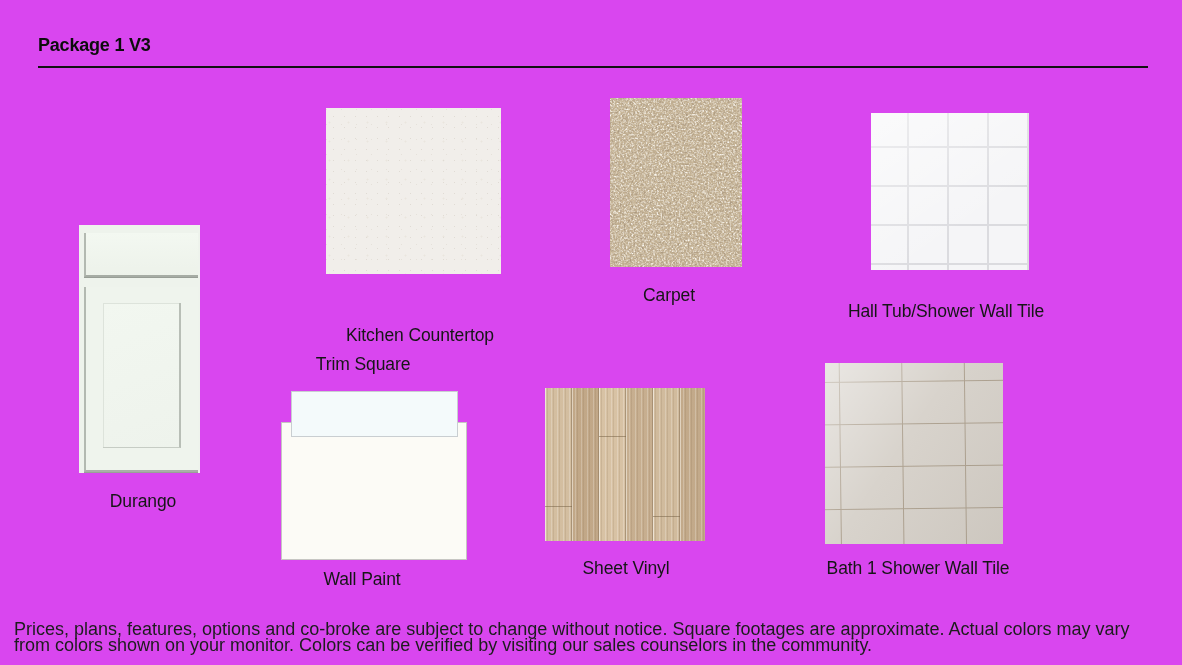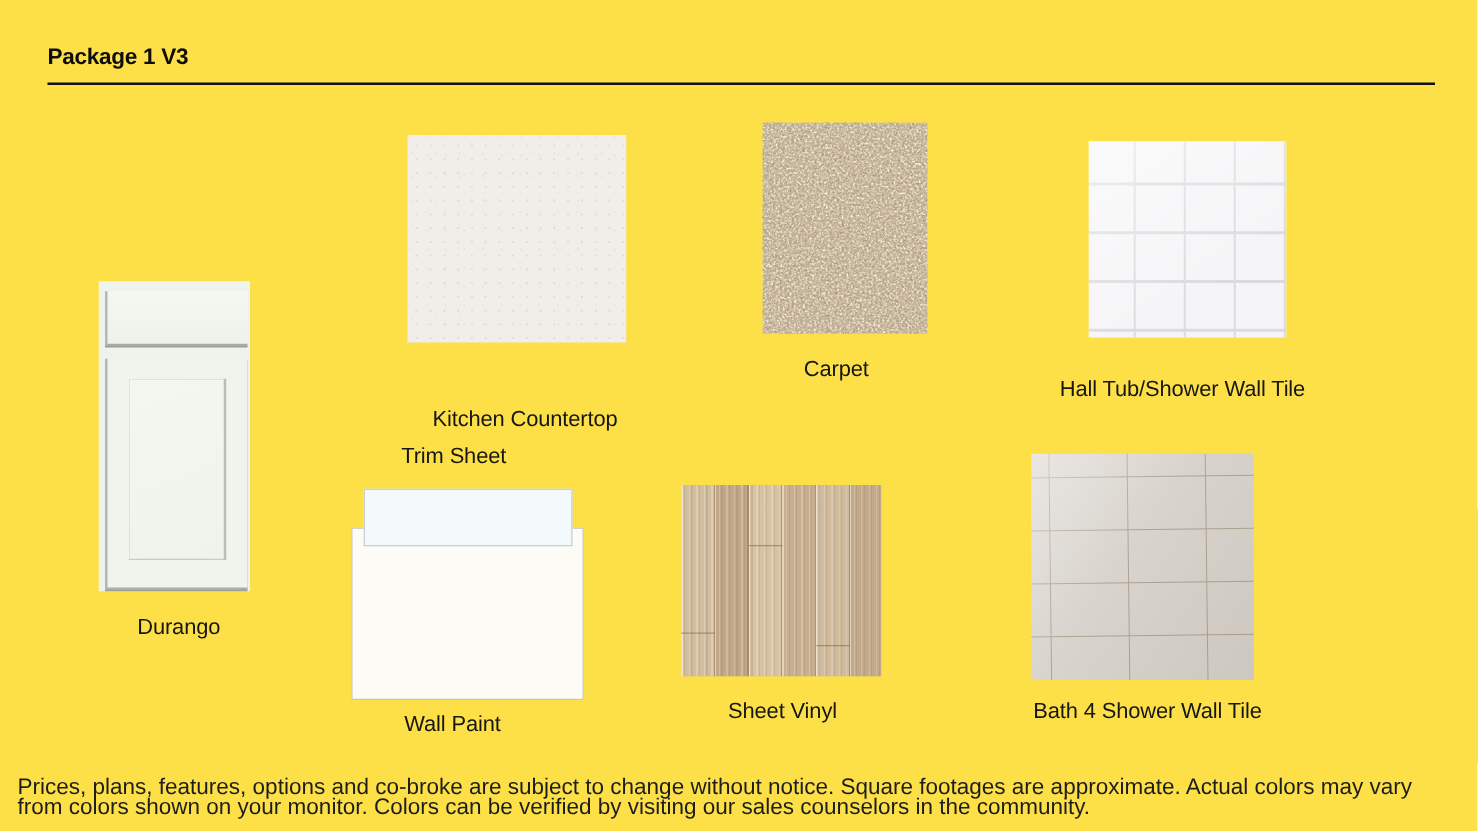--- a/index.html
+++ b/index.html
@@ -1,18 +1,18 @@
 <!DOCTYPE html>
 <html><head>
 <meta charset="utf-8">
 <style>
   * { margin:0; padding:0; box-sizing:border-box; }
   html,body { background:#ffffff; }
   .page {
-    position:relative; width:1182px; height:665px; background:#fde047;
+    position:relative; width:1182px; height:665px; background:#d946ef;
     font-family:"Liberation Sans", sans-serif; color:#141414; overflow:hidden;
   }
   
   .title { position:absolute; top:35px; font-size:18px; font-weight:bold; letter-spacing:-0.2px; color:#0d0d0d; white-space:nowrap; }
   .title-left  { left:38px; }
   .title-right { right:34px; }
   .rule { position:absolute; top:66px; left:38px; right:34px; height:2px; background:#111111; }
 
   
   .cap { position:absolute; transform:translateX(-50%); font-size:17.5px; letter-spacing:-0.1px; color:#161616; white-space:nowrap; }
@@ -144,29 +144,29 @@
       <rect width="132" height="169" fill="#c8b698"></rect>
       <rect width="132" height="169" filter="url(#carpetDark)"></rect>
       <rect width="132" height="169" filter="url(#carpetLight)"></rect>
     </svg>
   </div>
   <div class="cap" style="left:669px; top:285px;text-align:right;">Carpet</div>
 
   <div class="hall-tile" style="background-color: rgb(245, 245, 247);"></div>
   <div class="cap" style="left:946px; top:301px;">Hall Tub/Shower Wall Tile</div>
 
-  <div class="cap" style="left:363px; top:354px;">Trim Sheet</div>
+  <div class="cap" style="left:363px; top:354px;">Trim Square</div>
   <div class="trim-swatch" style="background-color: rgb(244, 250, 251);"></div>
 
   <div class="wall-swatch" style="background-color: rgb(252, 251, 246);"></div>
   <div class="cap" style="left:362px; top:569px;">Wall Paint</div>
 
   <div class="vinyl" style="background-color: rgb(201, 178, 148);"></div>
   <div class="cap" style="left:626px; top:558px;">Sheet Vinyl</div>
 
   <div class="bath-tile">
     <div class="bath-tile-inner" style="background-color: rgb(216, 211, 204);"></div>
   </div>
-  <div class="cap" style="left:918px; top:558px;">Bath 4 Shower Wall Tile</div>
+  <div class="cap" style="left:918px; top:558px;">Bath 1 Shower Wall Tile</div>
 
   <p class="disclaimer">Prices, plans, features, options and co-broke are subject to change without notice. Square footages are approximate. Actual colors may vary from colors shown on your monitor. Colors can be verified by visiting our sales counselors in the community.</p>
 
 </div>
 
 </body></html>

